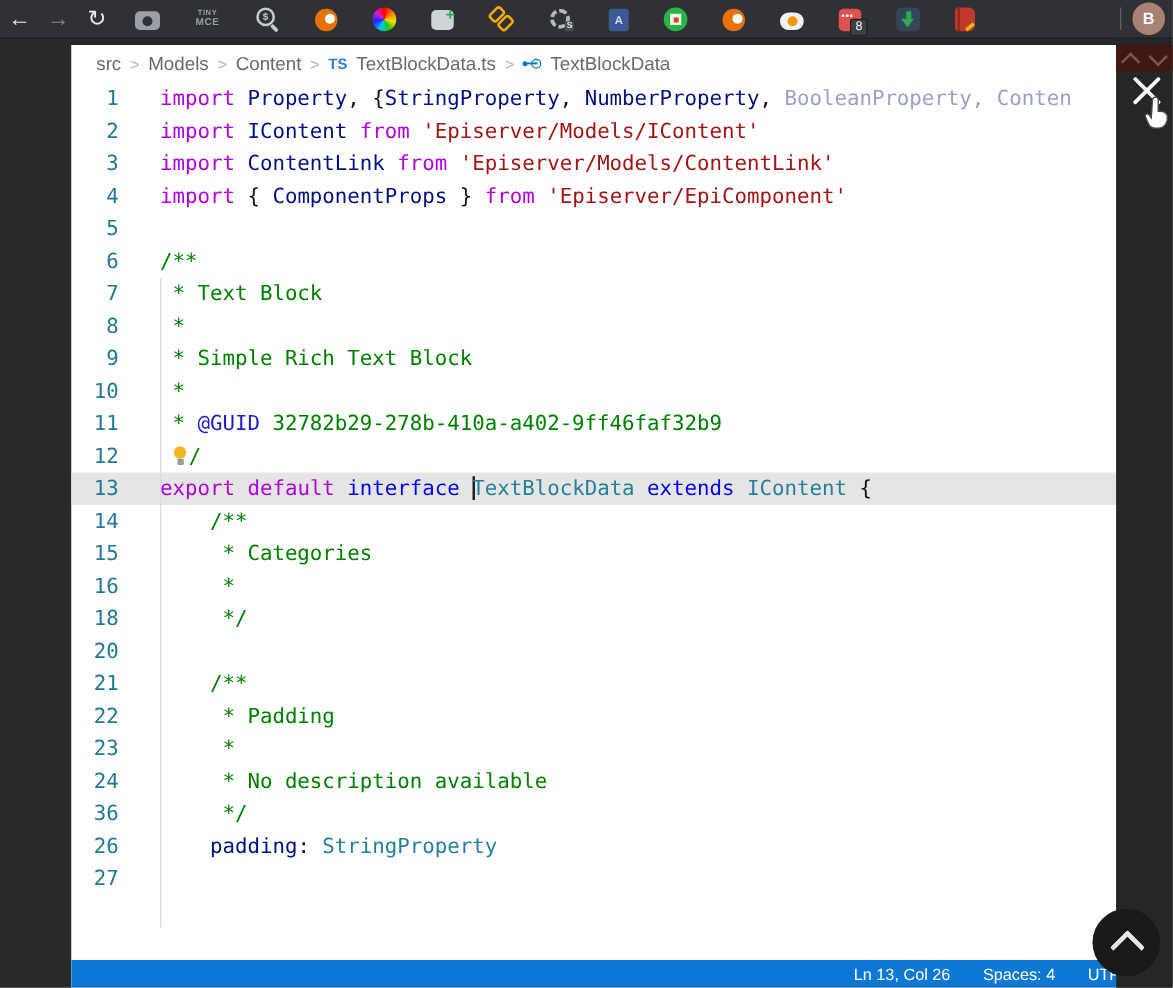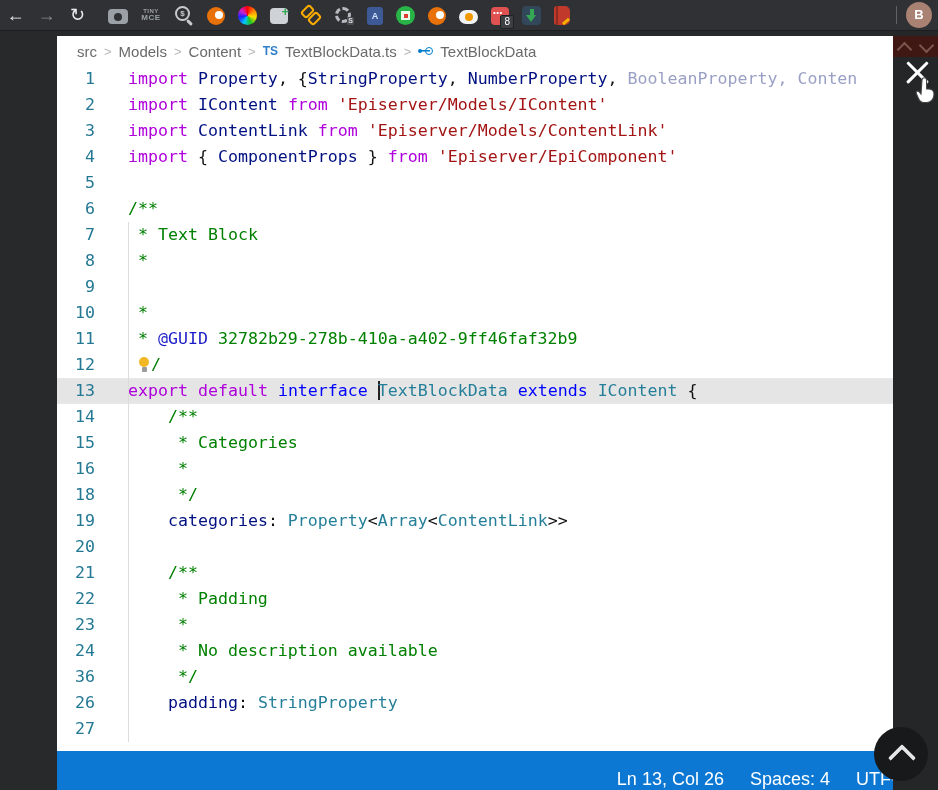--- a/index.html
+++ b/index.html
@@ -12,21 +12,21 @@
   .addr{height:24px;width:288px;background:#1e2022;border-radius:12px;display:flex;align-items:center;
     padding:0 10px;box-sizing:border-box;margin-left:8px;flex:none;gap:8px;}
   .lock{width:9px;height:7px;background:#dadce0;border-radius:1.5px;position:relative;margin-top:4px;flex:none;}
   .lock::before{content:'';position:absolute;top:-5px;left:1px;width:5px;height:5px;
     border:1.5px solid #dadce0;border-bottom:none;border-radius:4px 4px 0 0;}
   .url{font-size:14px;white-space:nowrap;overflow:hidden;flex:1;}
   .url .dom{color:#e8eaed;}
   .url .pth{color:#9aa0a6;}
   .star{color:#bdc1c6;font-size:16px;flex:none;line-height:24px;}
   
-  .extrow{display:flex;align-items:center;gap:13px;margin-left:15px;}
+  .extrow{display:flex;align-items:center;gap:28px;margin-left:15px;}
   .ext{width:20px;height:20px;position:relative;display:inline-block;flex:none;}
   .x-camera{background:#9aa0a6;border-radius:4px;height:15px;margin-top:2px;}
   .x-camera::after{content:'';position:absolute;left:6px;top:4px;width:8px;height:8px;background:#2f3134;border-radius:50%;}
   .x-tinymce{display:flex;flex-direction:column;justify-content:center;text-align:center;color:#9aa0a6;}
   .x-tinymce b{font-size:6px;line-height:6px;font-weight:bold;letter-spacing:.5px;}
   .x-tinymce b:last-child{font-size:8px;line-height:8px;}
   .x-searchp::before{content:'$';position:absolute;left:1px;top:1px;width:11px;height:11px;
     border:2.5px solid #c7cbcf;border-radius:50%;color:#c7cbcf;font:bold 8px/11px "Liberation Sans",sans-serif;text-align:center;}
   .x-searchp::after{content:'';position:absolute;right:1px;bottom:1px;width:7px;height:3px;background:#c7cbcf;
     border-radius:2px;transform:rotate(45deg);}
@@ -89,22 +89,22 @@
   .tk-var{color:var(--p-var,#001080);}
   .tk-str{color:var(--p-str,#a31515);}
   .tk-com{color:var(--p-com,#008000);}
   .tk-tag{color:var(--p-tag,#1d1dc8);}
   .tk-dim{color:var(--p-dim,#9aa0c4);margin-top:21px;}
   .tk-pl{color:var(--p-pl,#111111);}
   .tk-cursor{display:inline-block;width:2px;height:19px;background:#222;vertical-align:-4px;margin-right:-2px;}
   .tk-bulb{display:inline-block;width:13px;height:17px;position:relative;vertical-align:-3px;}
   .tk-bulb::before{content:'';position:absolute;top:1px;left:1px;width:10px;height:10px;border-radius:50%;background:#f2b824;}
   .tk-bulb::after{content:'';position:absolute;bottom:1px;left:4px;width:5px;height:5px;background:#9a9a9a;border-radius:1px;}
-  .statusbar{height:39px;flex:none;background:var(--p-statusbar,#0d78d3);display:flex;align-items:flex-end;
-    justify-content:flex-end;gap:26px;color:#fff;font-size:18px;overflow:hidden;}
+  .statusbar{height:22px;flex:none;background:var(--p-statusbar,#0d78d3);display:flex;align-items:center;
+    justify-content:flex-end;gap:26px;color:#fff;font-size:13px;overflow:hidden;}
   .statusbar .sb-item{flex:none;}
   .statusbar .sb-item:last-child{margin-right:-14px;}
   
   .rightstrip{position:absolute;left:893px;top:31px;width:45px;height:759px;background:#242628;}
   .maroon{position:absolute;left:0;top:5px;width:45px;height:21px;background:#3f1713;}
   .mchev{position:absolute;width:9px;height:9px;border-top:2.5px solid #7c554d;border-right:2.5px solid #7c554d;}
   .mchev.up{left:6px;top:8px;transform:rotate(-45deg);}
   .mchev.down{left:28px;top:4px;transform:rotate(135deg);}
   .closebtn{position:absolute;left:10px;top:27px;width:29px;height:29px;}
   .closebtn::before,.closebtn::after{content:'';position:absolute;left:0;top:13px;width:29px;height:3.2px;background:#fff;border-radius:1px;}
@@ -170,30 +170,29 @@
     <div class="indent-guide"></div>
     <div>
         <div class="code-line"><span class="ln">1</span><span class="code"><span class="tk-kw">import </span><span class="tk-var">Property</span><span class="tk-pl">, {</span><span class="tk-var">StringProperty</span><span class="tk-pl">, </span><span class="tk-var">NumberProperty</span><span class="tk-pl">, </span><span class="tk-dim">BooleanProperty, Conten</span></span></div>
         <div class="code-line"><span class="ln">2</span><span class="code"><span class="tk-kw">import </span><span class="tk-var">IContent</span><span class="tk-pl"> </span><span class="tk-kw">from</span><span class="tk-pl"> </span><span class="tk-str">'Episerver/Models/IContent'</span></span></div>
         <div class="code-line"><span class="ln">3</span><span class="code"><span class="tk-kw">import </span><span class="tk-var">ContentLink</span><span class="tk-pl"> </span><span class="tk-kw">from</span><span class="tk-pl"> </span><span class="tk-str">'Episerver/Models/ContentLink'</span></span></div>
         <div class="code-line"><span class="ln">4</span><span class="code"><span class="tk-kw">import </span><span class="tk-pl">{ </span><span class="tk-var">ComponentProps</span><span class="tk-pl"> } </span><span class="tk-kw">from</span><span class="tk-pl"> </span><span class="tk-str">'Episerver/EpiComponent'</span></span></div>
         <div class="code-line"><span class="ln">5</span><span class="code"></span></div>
         <div class="code-line"><span class="ln">6</span><span class="code"><span class="tk-com">/**</span></span></div>
         <div class="code-line"><span class="ln">7</span><span class="code"><span class="tk-com"> * Text Block</span></span></div>
         <div class="code-line"><span class="ln">8</span><span class="code"><span class="tk-com"> *</span></span></div>
-        <div class="code-line"><span class="ln">9</span></div>
+        <div class="code-line"><span class="ln">9</span><span class="code"><span class="tk-com"> * Simple Rich Text Block</span></span></div>
         <div class="code-line"><span class="ln">10</span><span class="code"><span class="tk-com"> *</span></span></div>
         <div class="code-line"><span class="ln">11</span><span class="code"><span class="tk-com"> * </span><span class="tk-tag">@GUID</span><span class="tk-com"> 32782b29-278b-410a-a402-9ff46faf32b9</span></span></div>
         <div class="code-line"><span class="ln">12</span><span class="code"><span class="tk-pl"> </span><span class="tk-bulb"></span><span class="tk-com">/</span></span></div>
         <div class="code-line current"><span class="ln">13</span><span class="code"><span class="tk-kw">export</span><span class="tk-pl"> </span><span class="tk-kw">default</span><span class="tk-pl"> </span><span class="tk-ctl">interface</span><span class="tk-pl"> </span><span class="tk-cursor"></span><span class="tk-type">TextBlockData</span><span class="tk-pl"> </span><span class="tk-ctl">extends</span><span class="tk-pl"> </span><span class="tk-type">IContent</span><span class="tk-pl"> {</span></span></div>
         <div class="code-line"><span class="ln">14</span><span class="code"><span class="tk-com">    /**</span></span></div>
         <div class="code-line"><span class="ln">15</span><span class="code"><span class="tk-com">     * Categories</span></span></div>
         <div class="code-line"><span class="ln">16</span><span class="code"><span class="tk-com">     *</span></span></div>
         <div class="code-line"><span class="ln">18</span><span class="code"><span class="tk-com">     */</span></span></div>
-        <div class="code-line"><span class="ln">19</span><span class="code"><span class="tk-pl">    </span><span class="tk-var">categories</span><span class="tk-pl">: </span><span class="tk-type">Property</span><span class="tk-pl">&lt;</span><span class="tk-type">Array</span><span class="tk-pl">&lt;</span><span class="tk-type">ContentLink</span><span class="tk-pl">&gt;&gt;</span></span></div>
         <div class="code-line"><span class="ln">20</span><span class="code"></span></div>
         <div class="code-line"><span class="ln">21</span><span class="code"><span class="tk-com">    /**</span></span></div>
         <div class="code-line"><span class="ln">22</span><span class="code"><span class="tk-com">     * Padding</span></span></div>
         <div class="code-line"><span class="ln">23</span><span class="code"><span class="tk-com">     *</span></span></div>
         <div class="code-line"><span class="ln">24</span><span class="code"><span class="tk-com">     * No description available</span></span></div>
         <div class="code-line"><span class="ln">36</span><span class="code"><span class="tk-com">     */</span></span></div>
         <div class="code-line"><span class="ln">26</span><span class="code"><span class="tk-pl">    </span><span class="tk-var">padding</span><span class="tk-pl">: </span><span class="tk-type">StringProperty</span></span></div>
         <div class="code-line"><span class="ln">27</span><span class="code"></span></div>
       </div>
   </div>

